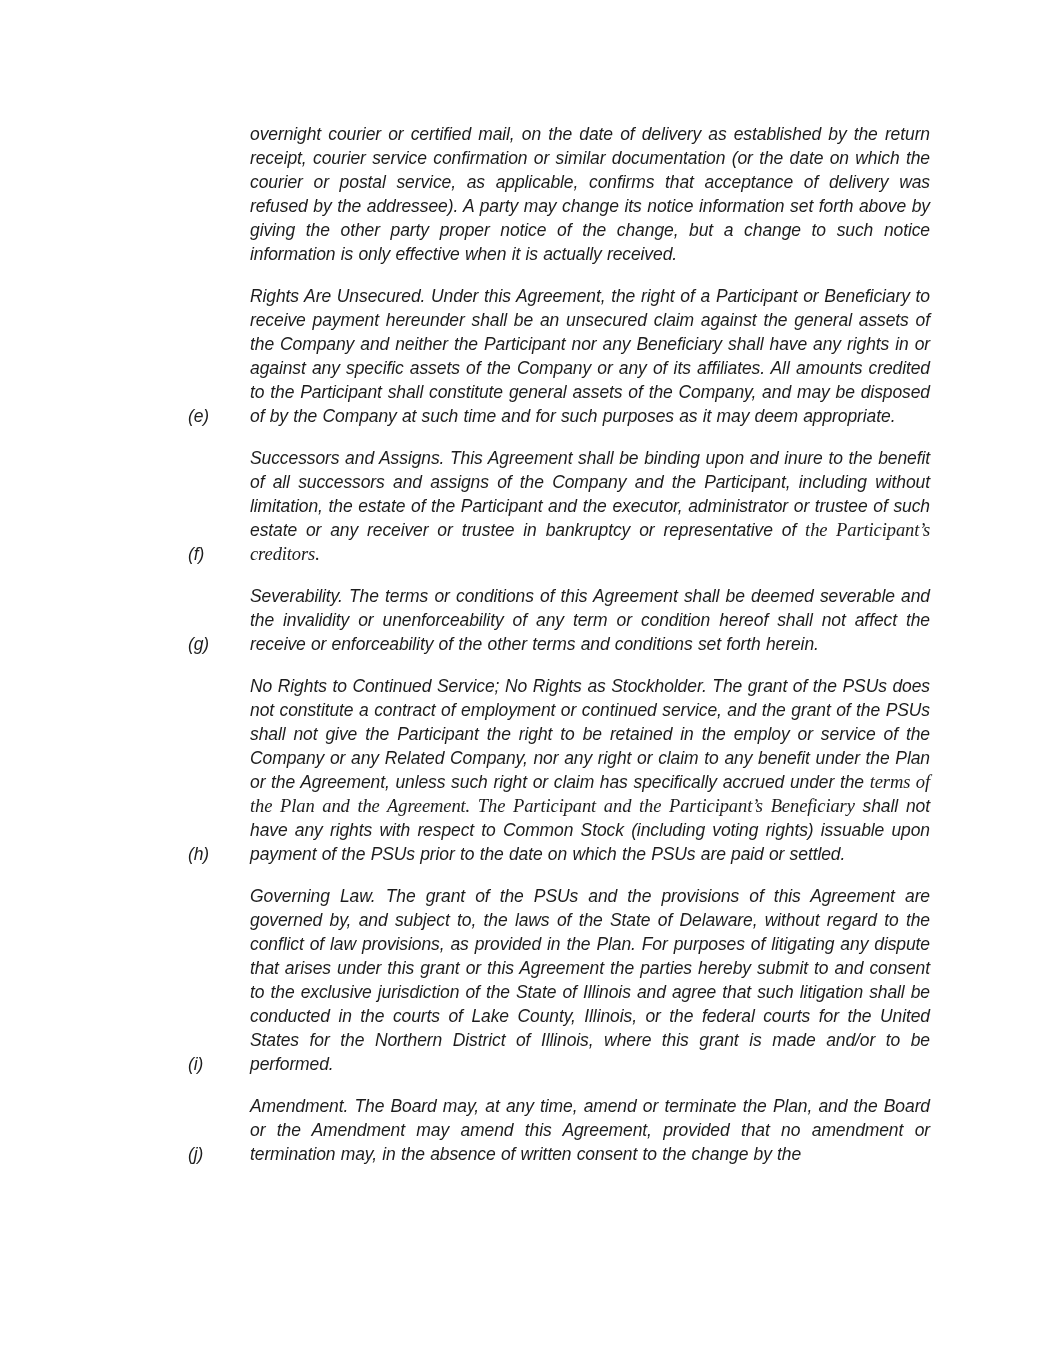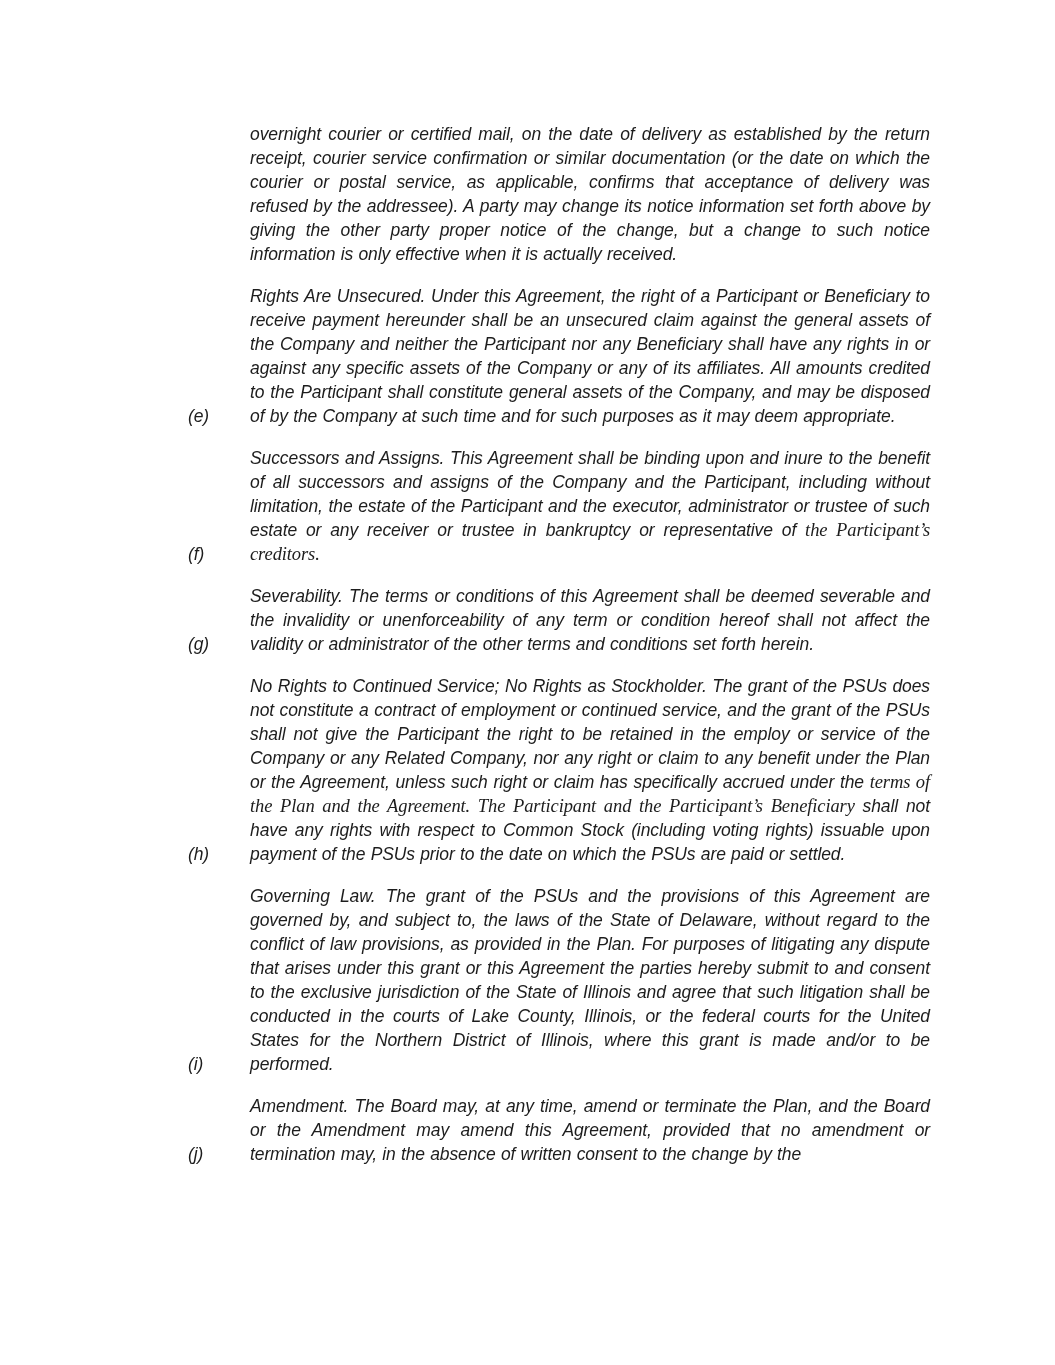--- a/index.html
+++ b/index.html
@@ -72,21 +72,21 @@
       <div class="para">
         <div class="para-label">(e)</div>
         <div class="para-text"><span class="seg-sans">Rights Are Unsecured.  Under this Agreement, the right of a Participant or Beneficiary to receive payment hereunder shall be an unsecured claim against the general assets of the Company and neither the Participant nor any Beneficiary shall have any rights in or against any specific assets of the Company or any of its affiliates.  All amounts credited to the Participant shall constitute general assets of the Company, and may be disposed of by the Company at such time and for such purposes as it may deem appropriate.</span></div>
       </div>
       <div class="para">
         <div class="para-label">(f)</div>
         <div class="para-text"><span class="seg-sans">Successors and Assigns.  This Agreement shall be binding upon and inure to the benefit of all successors and assigns of the Company and the Participant, including without limitation, the estate of the Participant and the executor, administrator or trustee of such estate or any receiver or trustee in bankruptcy or representative of </span><span class="seg-serif">the Participant’s creditors.</span></div>
       </div>
       <div class="para">
         <div class="para-label">(g)</div>
-        <div class="para-text"><span class="seg-sans">Severability.  The terms or conditions of this Agreement shall be deemed severable and the invalidity or unenforceability of any term or condition hereof shall not affect the validity or administrator of the other terms and conditions set forth herein.</span></div>
+        <div class="para-text"><span class="seg-sans">Severability.  The terms or conditions of this Agreement shall be deemed severable and the invalidity or unenforceability of any term or condition hereof shall not affect the receive or enforceability of the other terms and conditions set forth herein.</span></div>
       </div>
       <div class="para">
         <div class="para-label">(h)</div>
         <div class="para-text"><span class="seg-sans">No Rights to Continued Service; No Rights as Stockholder.  The grant of the PSUs does not constitute a contract of employment or continued service, and the grant of the PSUs shall not give the Participant the right to be retained in the employ or service of the Company or any Related Company, nor any right or claim to any benefit under the Plan or the Agreement, unless such right or claim has specifically accrued under the </span><span class="seg-serif">terms of the Plan and the Agreement.  The Participant and the Participant’s Beneficiary </span><span class="seg-sans">shall not have any rights with respect to Common Stock (including voting rights) issuable upon payment of the PSUs prior to the date on which the PSUs are paid or settled.</span></div>
       </div>
       <div class="para">
         <div class="para-label">(i)</div>
         <div class="para-text"><span class="seg-sans">Governing Law.  The grant of the PSUs and the provisions of this Agreement are governed by, and subject to, the laws of the State of Delaware, without regard to the conflict of law provisions, as provided in the Plan.  For purposes of litigating any dispute that arises under this grant or this Agreement the parties hereby submit to and consent to the exclusive jurisdiction of the State of Illinois and agree that such litigation shall be conducted in the courts of Lake County, Illinois, or the federal courts for the United States for the Northern District of Illinois, where this grant is made and/or to be performed.</span></div>
       </div>
       <div class="para">

